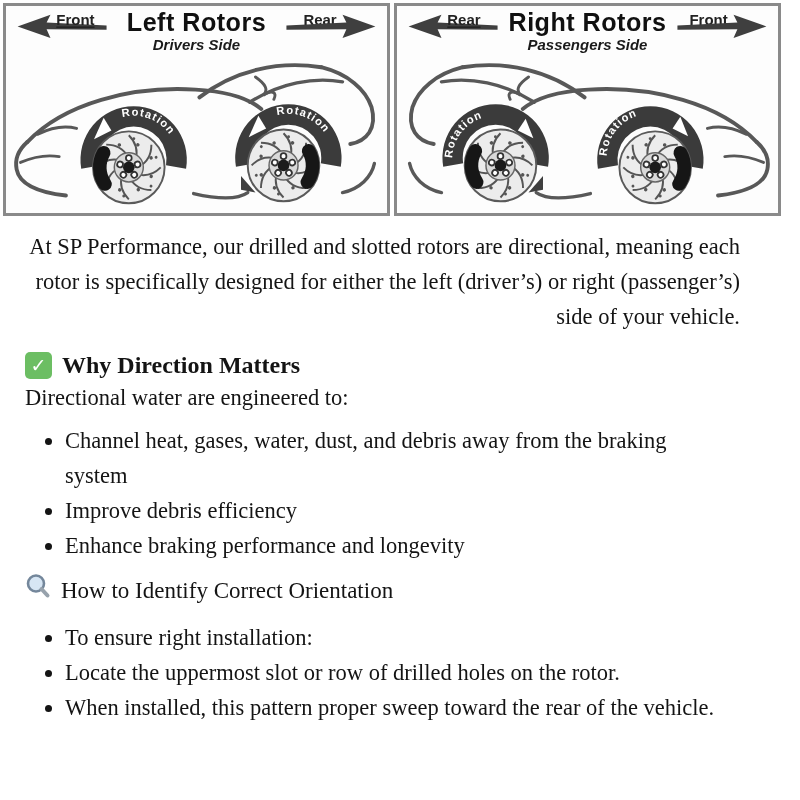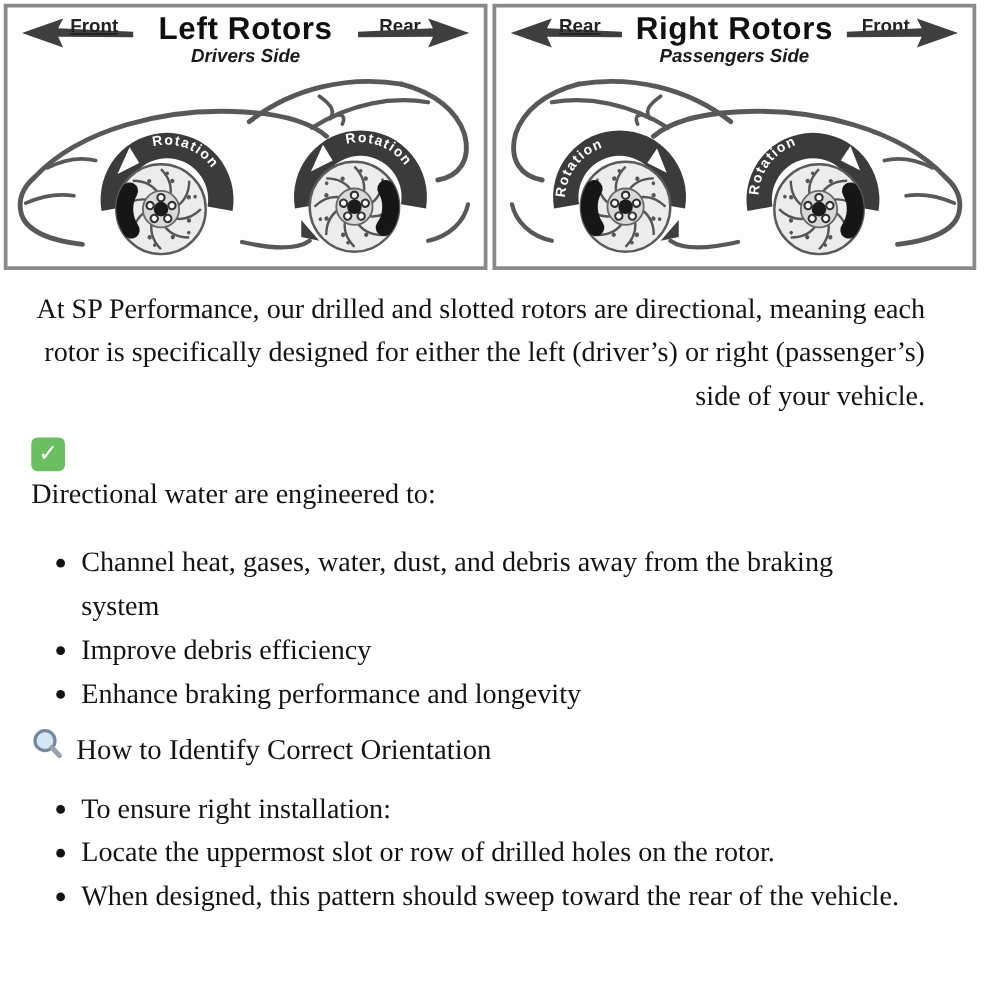--- a/index.html
+++ b/index.html
@@ -15,21 +15,21 @@
   .rot{font-family:"Liberation Sans",sans-serif;font-weight:bold;font-size:11.5px;fill:#ffffff;letter-spacing:1.2px;}
 
   
   .content{margin:13px 28px 0 25px;font-size:22.5px;line-height:35px;}
   .content p{margin:0;}
   .intro{max-width:715px;text-align:right;}
   .heading{display:flex;align-items:center;gap:10px;margin-top:16px;font-weight:bold;font-size:24px;line-height:30px;}
   .check{flex:0 0 auto;width:27px;height:27px;border-radius:5px;background:#6CBE63;color:#fff;
          font-family:"DejaVu Sans",sans-serif;font-weight:bold;font-size:19px;line-height:27px;text-align:center;}
   .lead{margin-top:20px;}
-  ul{margin:20px 0 0 0;padding-left:40px;}
+  ul{margin:8px 0 0 0;padding-left:40px;}
   li{max-width:625px;}
   .heading2{display:flex;align-items:flex-start;gap:9px;margin-top:10px;font-size:23px;line-height:35px;font-weight:normal;}
   .list2{margin-top:12px;}
   .list2 li{max-width:705px;}
   .mag{flex:0 0 auto;}
 </style>
 </head>
 <body>
 
 <div class="diagram">
@@ -146,20 +146,21 @@
     </svg>
   </div>
 </div>
 
 <div class="content">
 
   <p class="intro">At SP Performance, our drilled and slotted rotors are directional, meaning each rotor is specifically designed for either the left (driver’s) or right (passenger’s) side of your vehicle.</p>
 
   <div class="heading">
     <span class="check">✓</span>
+    <span>Why Direction Matters</span>
   </div>
 
   <p class="lead">Directional water are engineered to:</p>
 
   <ul class="list1">
     <li>Channel heat, gases, water, dust, and debris away from the braking system</li>
     <li>Improve debris efficiency</li>
     <li>Enhance braking performance and longevity</li>
   </ul>
 
@@ -167,16 +168,16 @@
     <svg class="mag" width="27" height="27" viewBox="0 0 27 27">
       <circle cx="11" cy="10.5" r="8" fill="#D7E6F4" stroke="#74879B" stroke-width="2.6"></circle>
       <line x1="16.5" y1="16" x2="22.5" y2="22.5" stroke="#97A2AC" stroke-width="4" stroke-linecap="round"></line>
     </svg>
     <span>How to Identify Correct Orientation</span>
   </div>
 
   <ul class="list2">
     <li>To ensure right installation:</li>
     <li>Locate the uppermost slot or row of drilled holes on the rotor.</li>
-    <li>When designed, this pattern should sweep toward the rear of the vehicle.</li>
+    <li>When installed, this pattern proper sweep toward the rear of the vehicle.</li>
   </ul>
 
 </div>
 
 </body></html>

